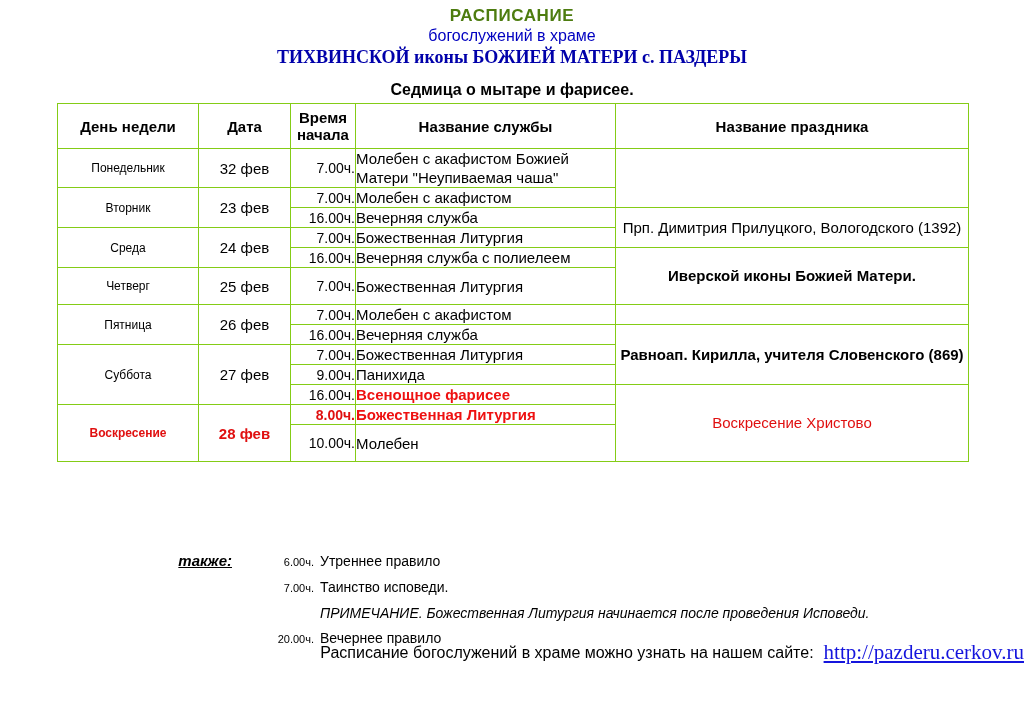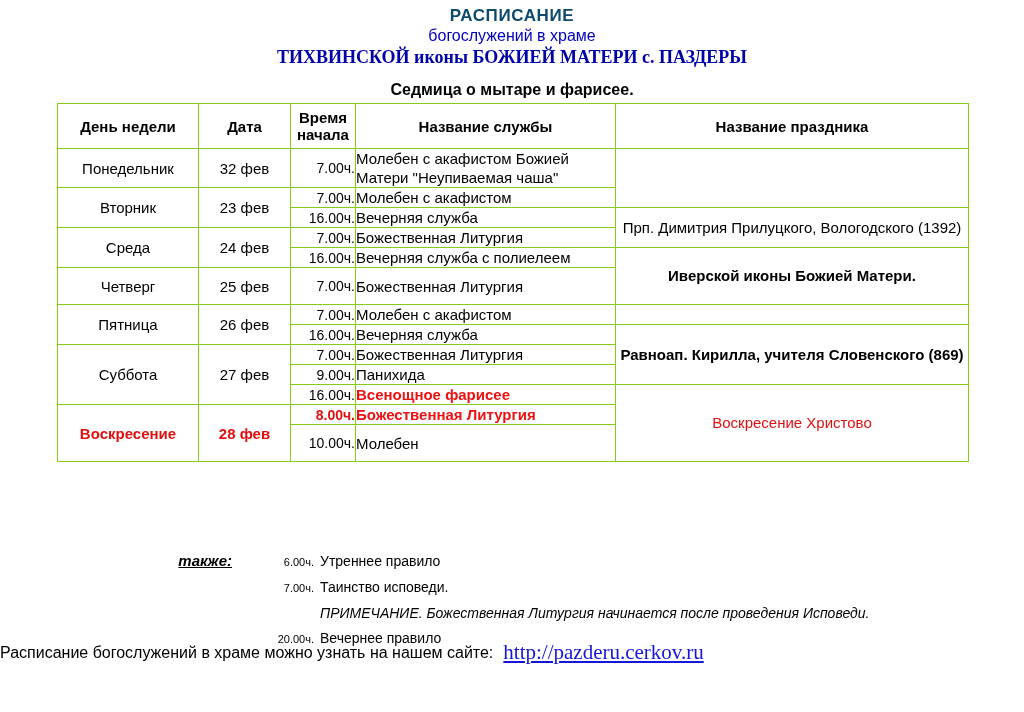--- a/index.html
+++ b/index.html
@@ -15,21 +15,21 @@
     overflow: hidden;
     position: relative;
   }
 
   
   .header {
     text-align: center;
     padding-top: 6px;
   }
   .hdr-line1 {
-    color: #0c4a6e;
+    color: #4d7c0f;
     font-weight: bold;
     font-size: 17px;
     letter-spacing: 0.6px;
     line-height: 20px;
   }
   .hdr-line2 {
     color: #0000c0;
     font-size: 16px;
     line-height: 20px;
   }
@@ -75,21 +75,21 @@
     font-size: 15px;
     font-weight: bold;
     text-align: center;
     height: 44px;
     line-height: 17px;
     padding: 2px 3px;
   }
 
   td.day {
     text-align: center;
-    font-size: 15px;
+    font-size: 12px;
     padding: 4px 2px;
   }
   td.date {
     text-align: center;
     font-size: 15px;
     padding: 4px 2px;
   }
   td.time {
     text-align: right;
     font-size: 14px;
@@ -154,21 +154,21 @@
     font-style: italic;
     font-size: 14px;
   }
 
   
   .footer {
     position: absolute;
     left: 0;
     top: 640px;
     width: 1024px;
-    text-align: left;
+    text-align: right;
   }
   .footer-text {
     font-size: 16px;
     vertical-align: middle;
   }
   .footer-url {
     color: #1515dd;
     text-decoration: underline;
     font-size: 21px;
     font-family: "Liberation Serif", serif;

